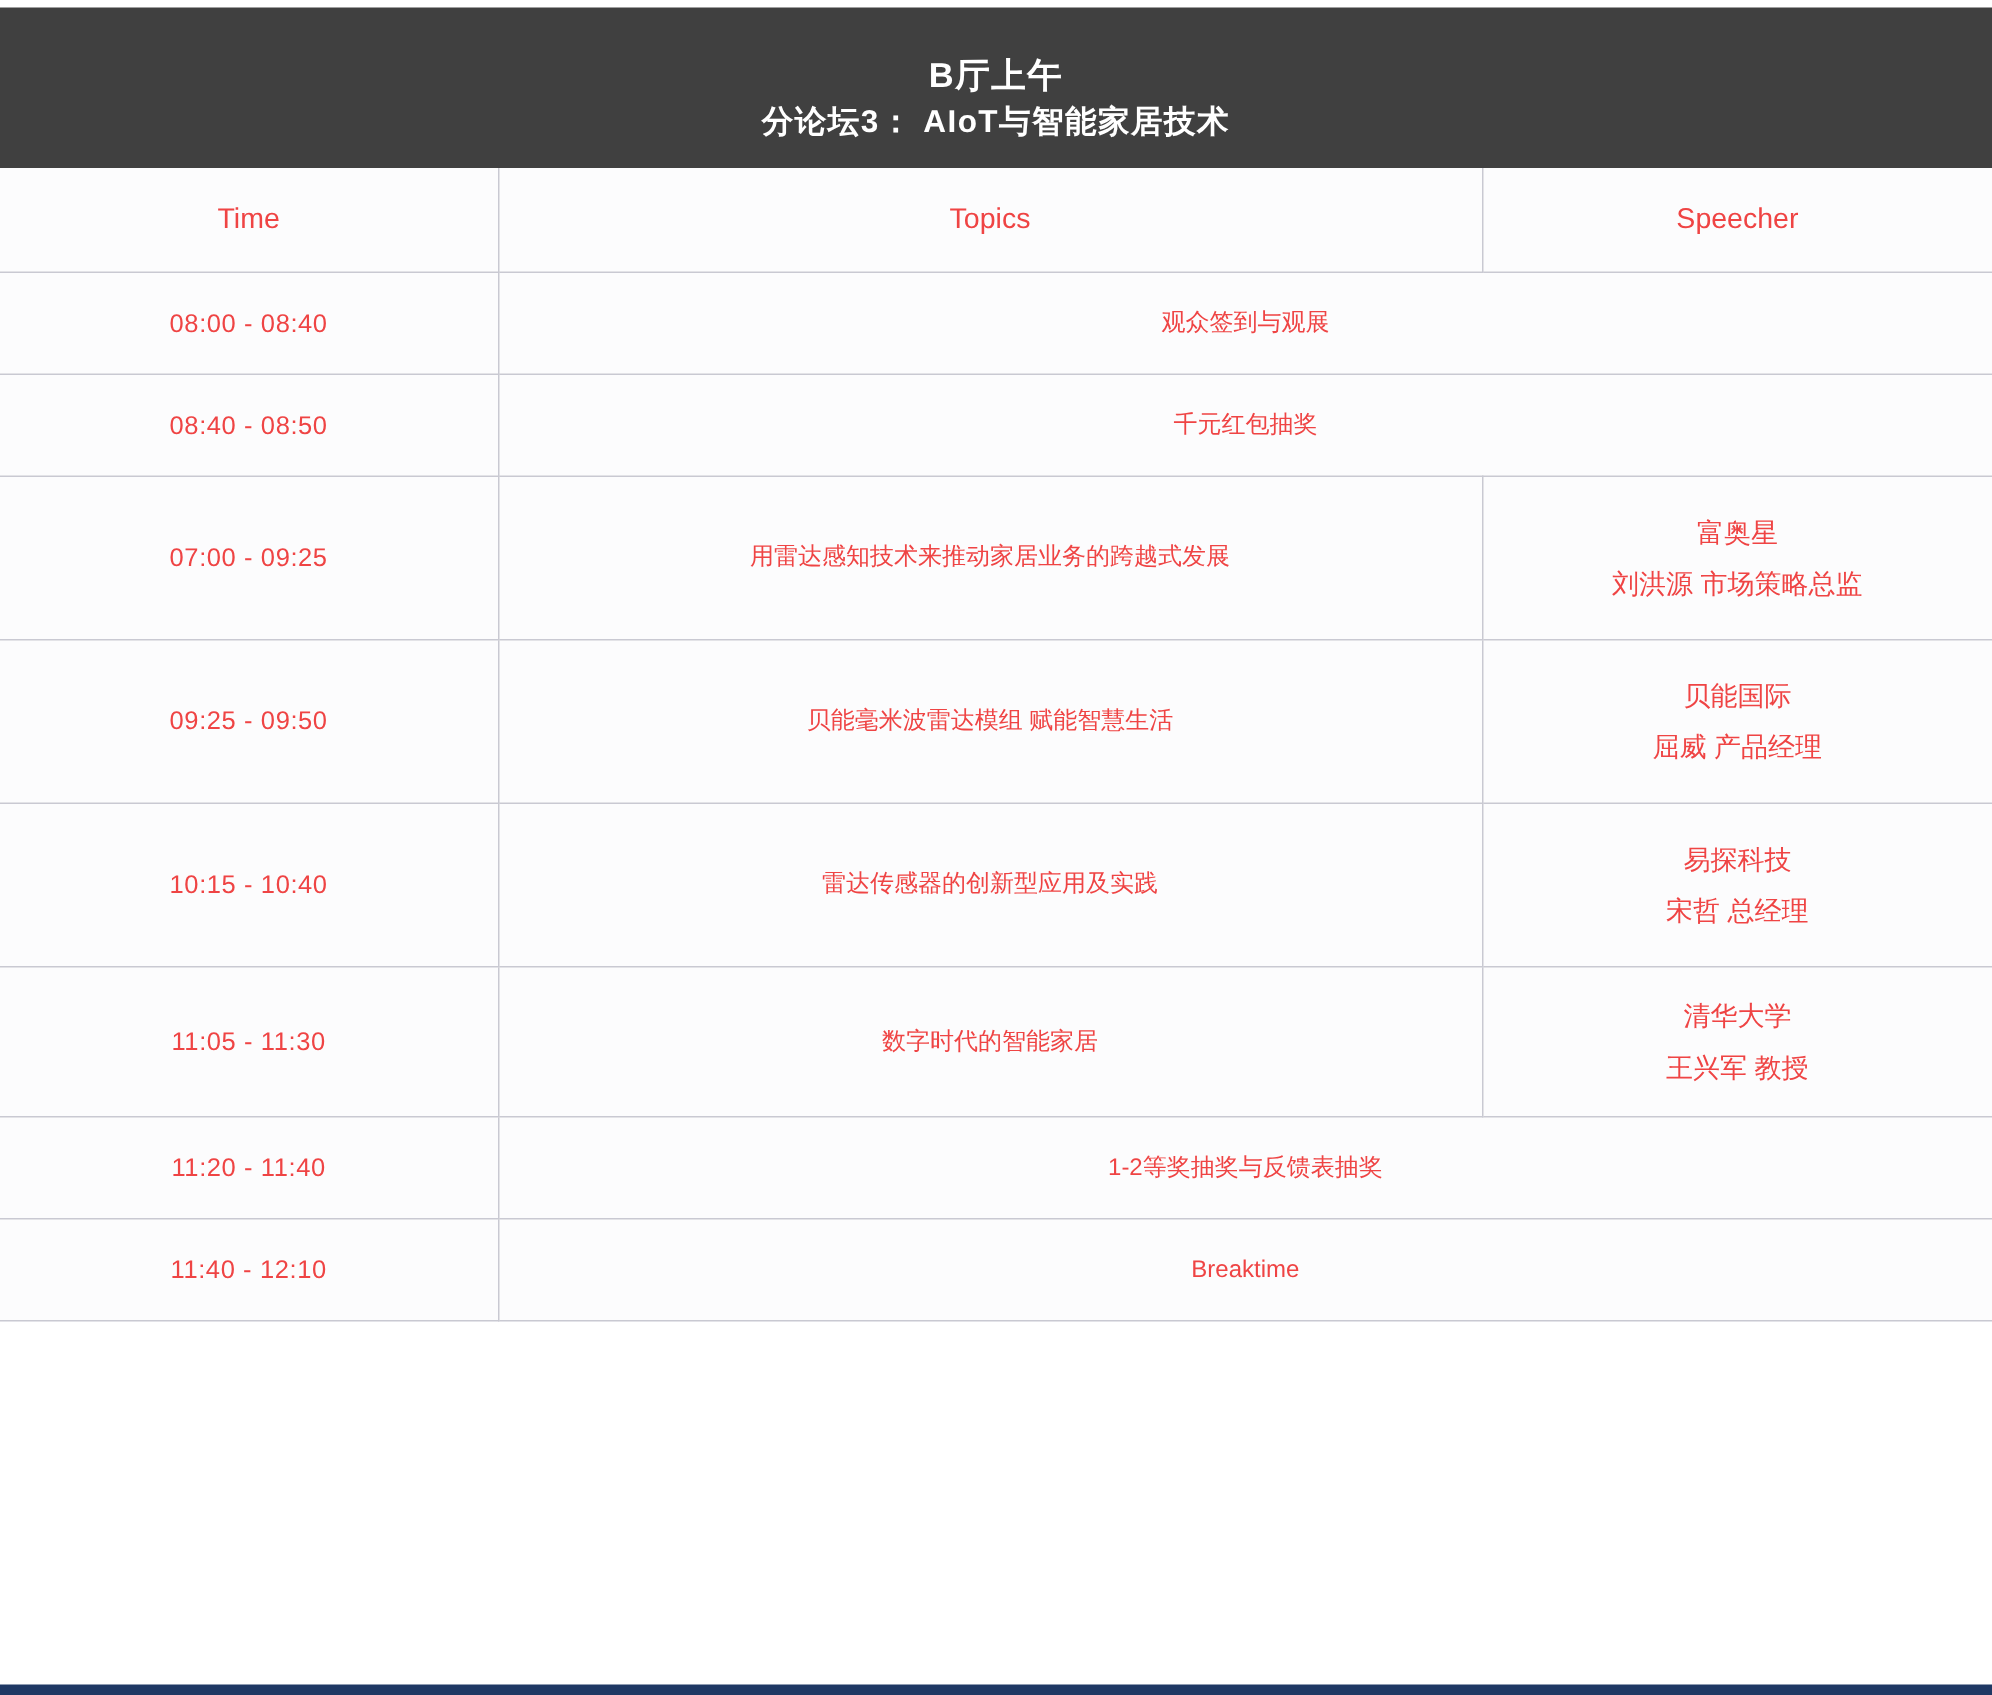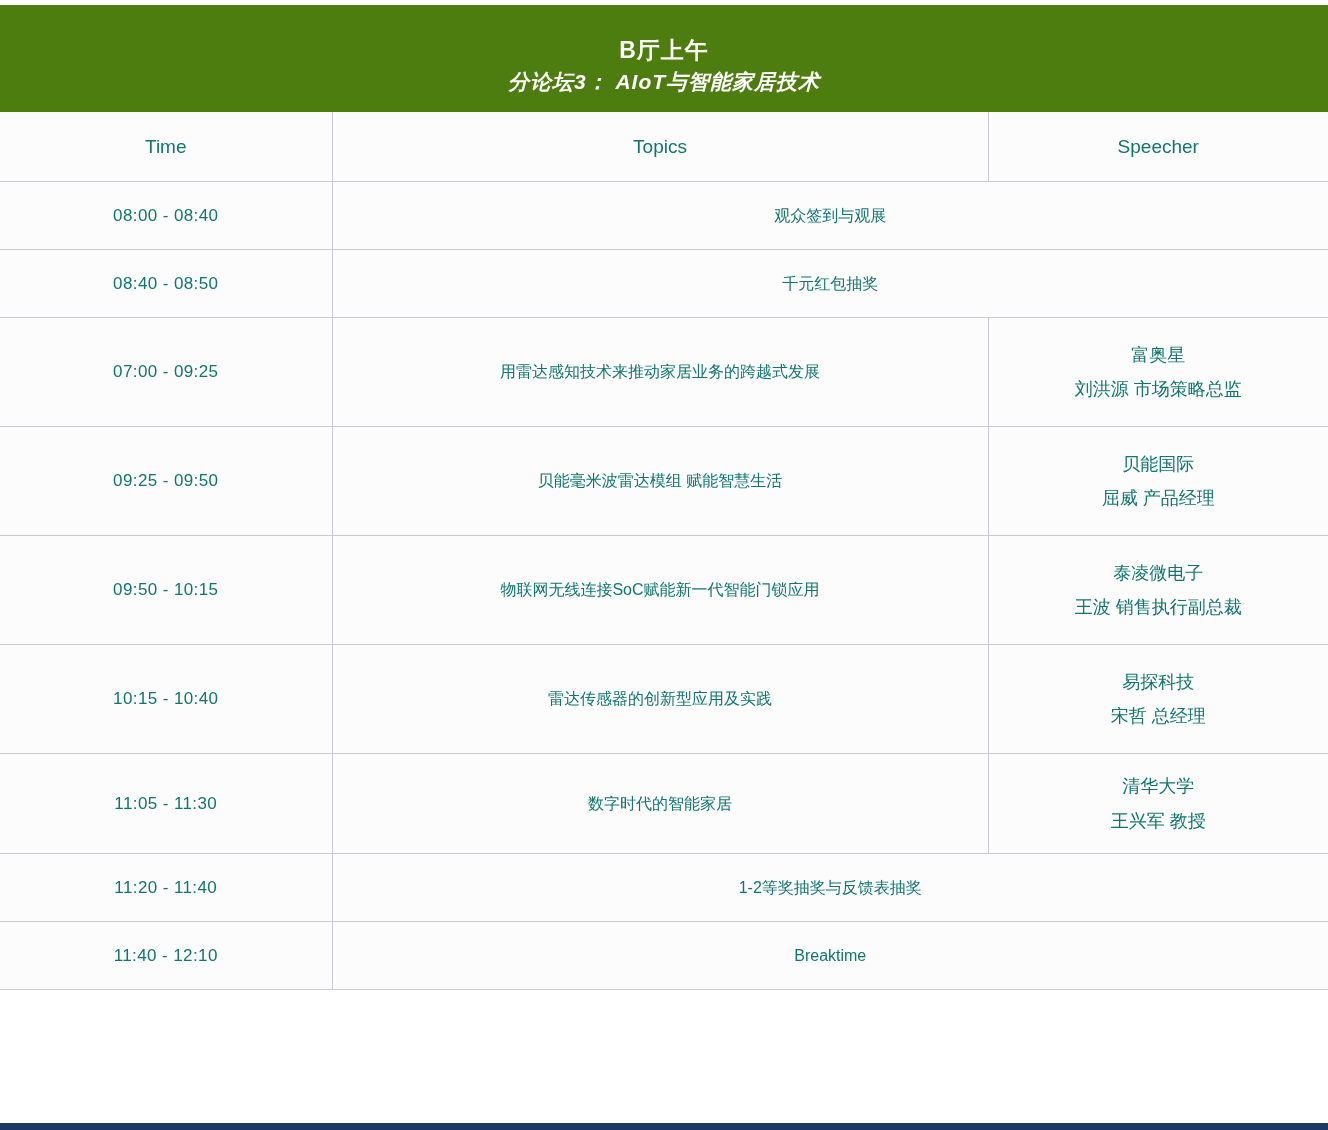--- a/index.html
+++ b/index.html
@@ -22,21 +22,21 @@
     background: #ffffff;
   }
 
   
   .banner {
     position: absolute;
     left: 0;
     top: 5px;
     width: 1328px;
     height: 107px;
-    background: #4d7c0f;
+    background: #404040;
     color: #ffffff;
     display: flex;
     flex-direction: column;
     align-items: center;
     justify-content: center;
     box-sizing: border-box;
     padding-top: 15px;
   }
   .banner-line1 {
     font-size: 23px;
@@ -44,42 +44,41 @@
     letter-spacing: 1px;
     line-height: 1.35;
     white-space: nowrap;
   }
   .banner-line2 {
     font-size: 21px;
     font-weight: bold;
     letter-spacing: 1px;
     line-height: 1.5;
     white-space: nowrap;
-    font-style: italic;
   }
 
   
   .sched {
     position: absolute;
     left: 0;
     top: 112px;
     width: 1328px;
     border-collapse: collapse;
     table-layout: fixed;
     background: #fcfcfd;
   }
   .sched col.c-time  { width: 332px; }
   .sched col.c-topic { width: 656px; }
   .sched col.c-spk   { width: 340px; }
 
   .sched th, .sched td {
     border: 1px solid #c9c9d2;
     text-align: center;
     vertical-align: middle;
-    color: #0f766e;
+    color: #ef4444;
     background: #fcfcfd;
   }
   .sched tr:first-child th {
     border-top: none;
   }
   .sched th:first-child, .sched td:first-child { border-left: none; }
   .sched th:last-child,  .sched td:last-child  { border-right: none; }
 
   .hdr-row th {
     height: 67px;
@@ -161,28 +160,20 @@
         </tr>
         <tr class="row-tall">
           <td class="time-cell">09:25 - 09:50</td>
           <td class="topic-cell">贝能毫米波雷达模组 赋能智慧生活</td>
           <td class="speaker-cell">
             <span class="org">贝能国际</span>
             <span class="who">屈威 产品经理</span>
           </td>
         </tr>
         <tr class="row-tall">
-          <td class="time-cell">09:50 - 10:15</td>
-          <td class="topic-cell">物联网无线连接SoC赋能新一代智能门锁应用</td>
-          <td class="speaker-cell">
-            <span class="org">泰凌微电子</span>
-            <span class="who">王波 销售执行副总裁</span>
-          </td>
-        </tr>
-        <tr class="row-tall">
           <td class="time-cell">10:15 - 10:40</td>
           <td class="topic-cell">雷达传感器的创新型应用及实践</td>
           <td class="speaker-cell">
             <span class="org">易探科技</span>
             <span class="who">宋哲 总经理</span>
           </td>
         </tr>
         <tr class="row-tall9">
           <td class="time-cell">11:05 - 11:30</td>
           <td class="topic-cell">数字时代的智能家居</td>

